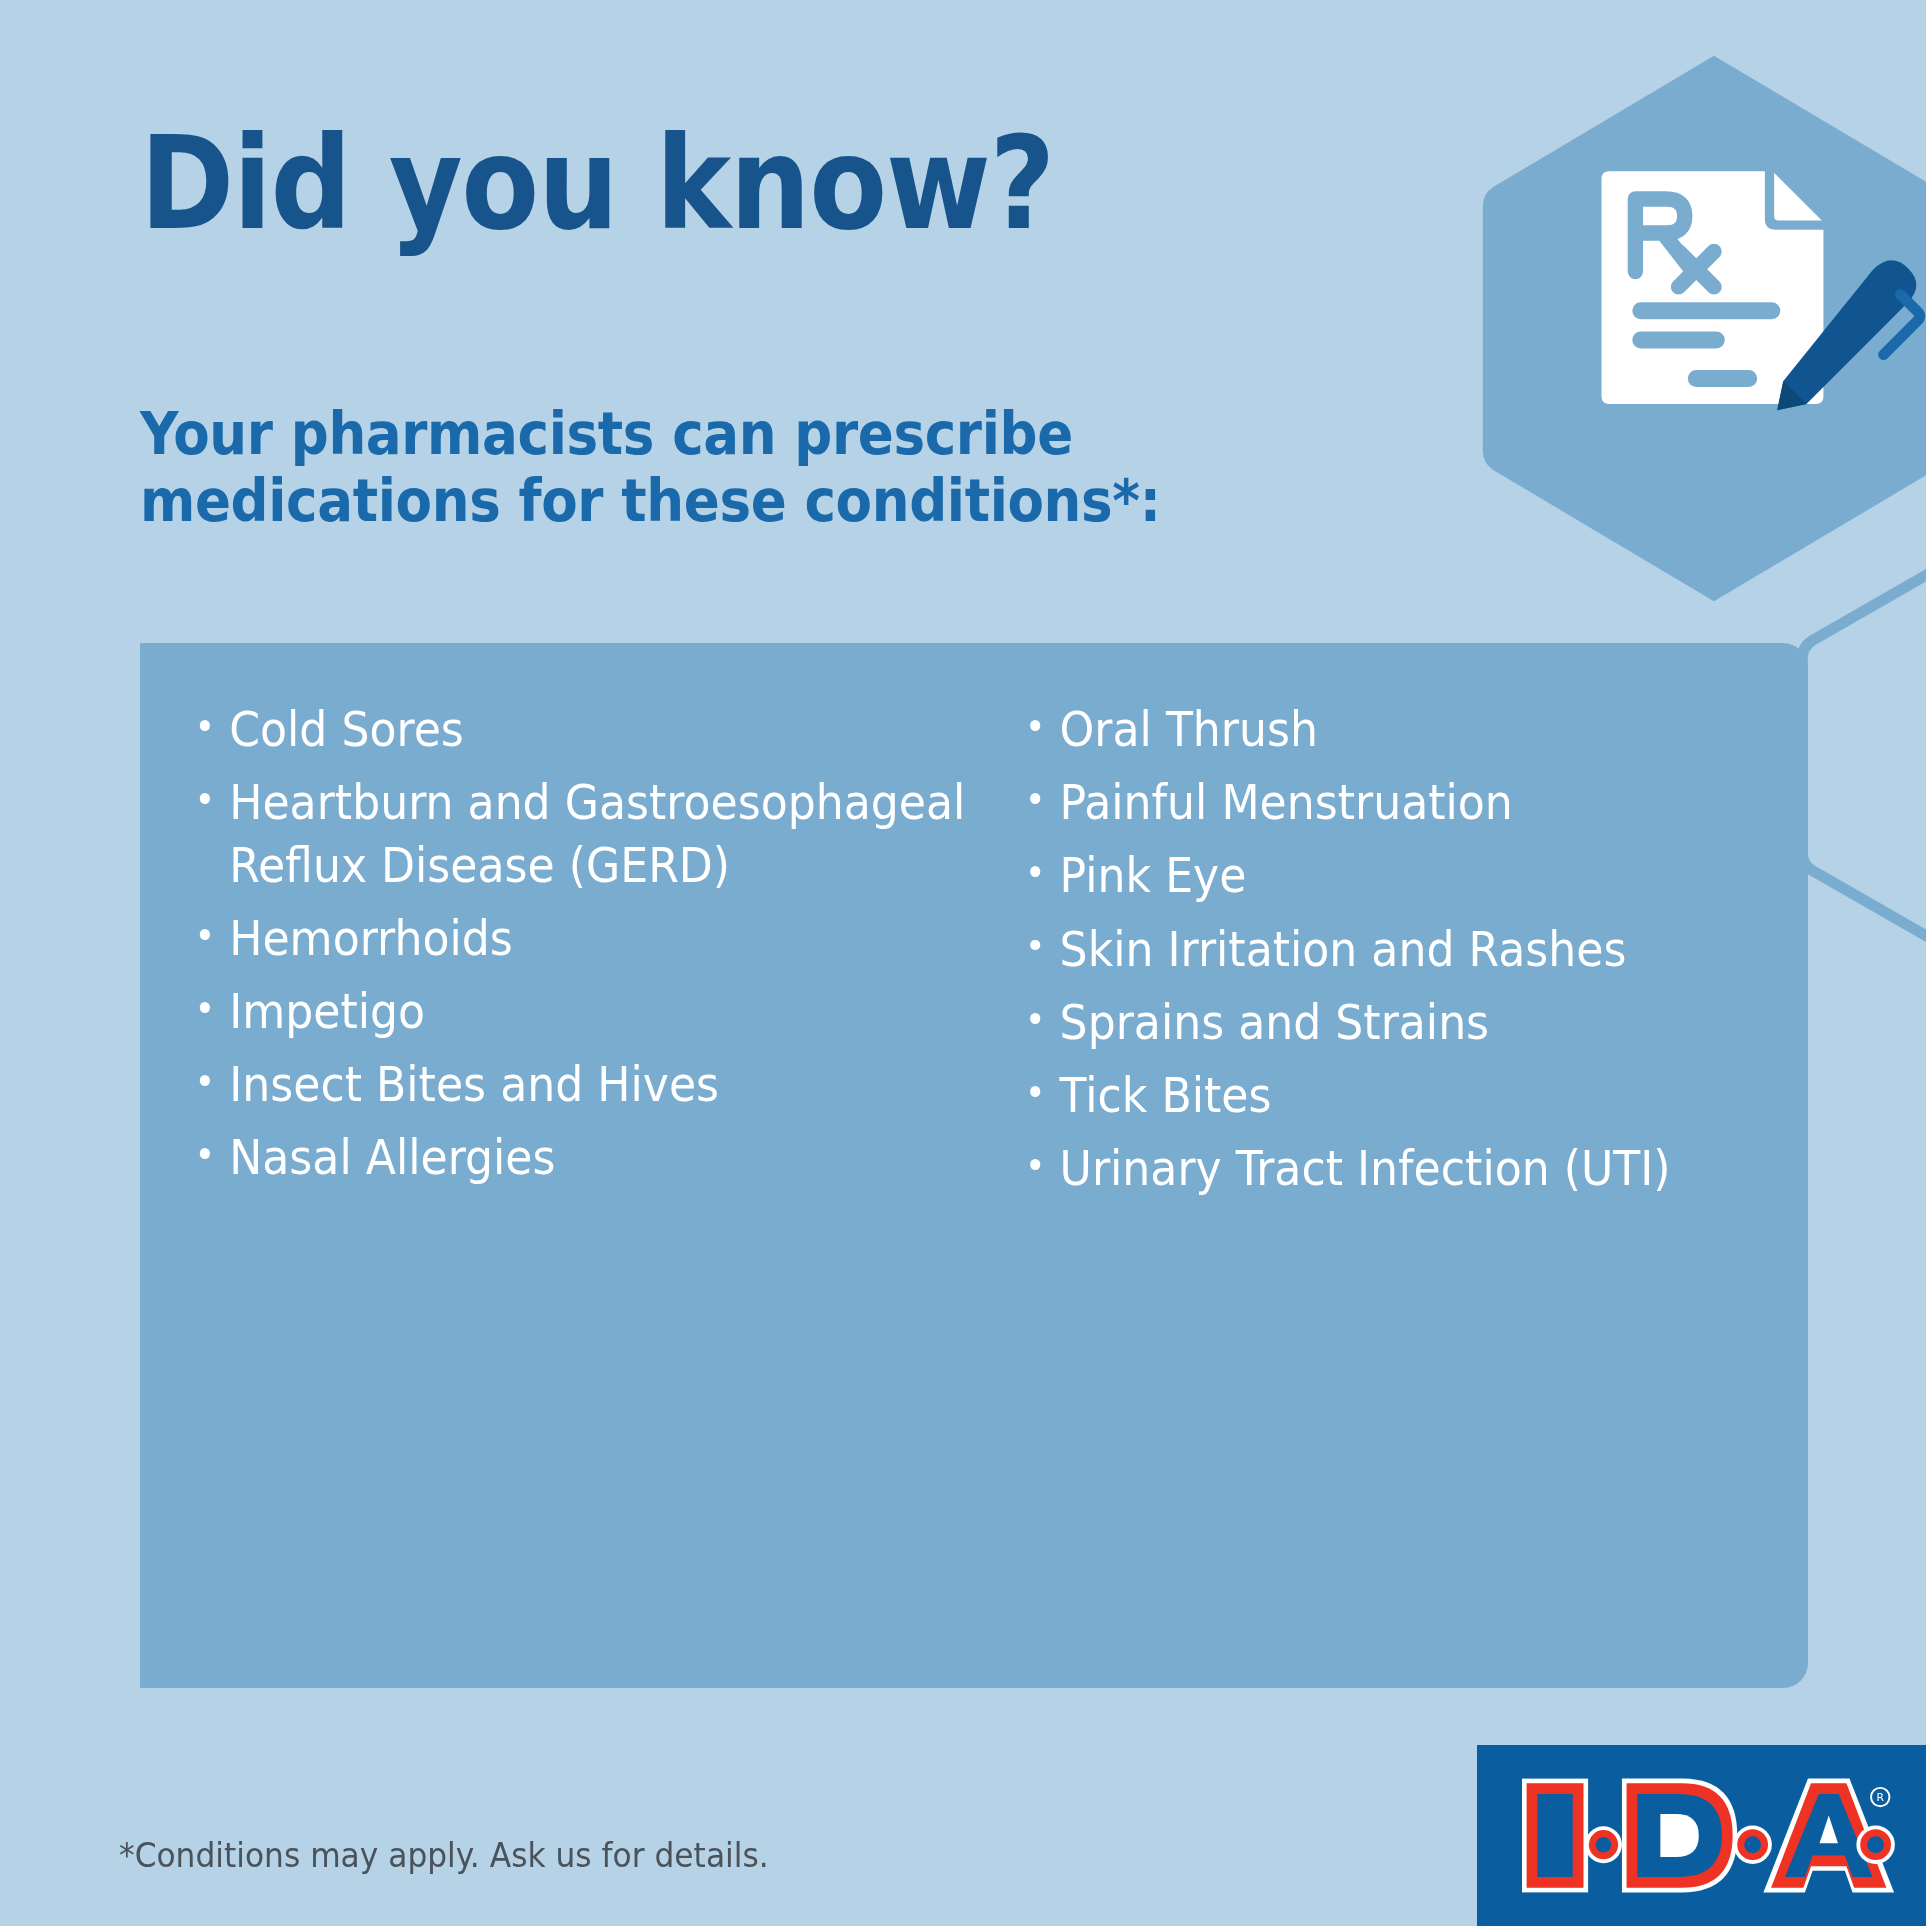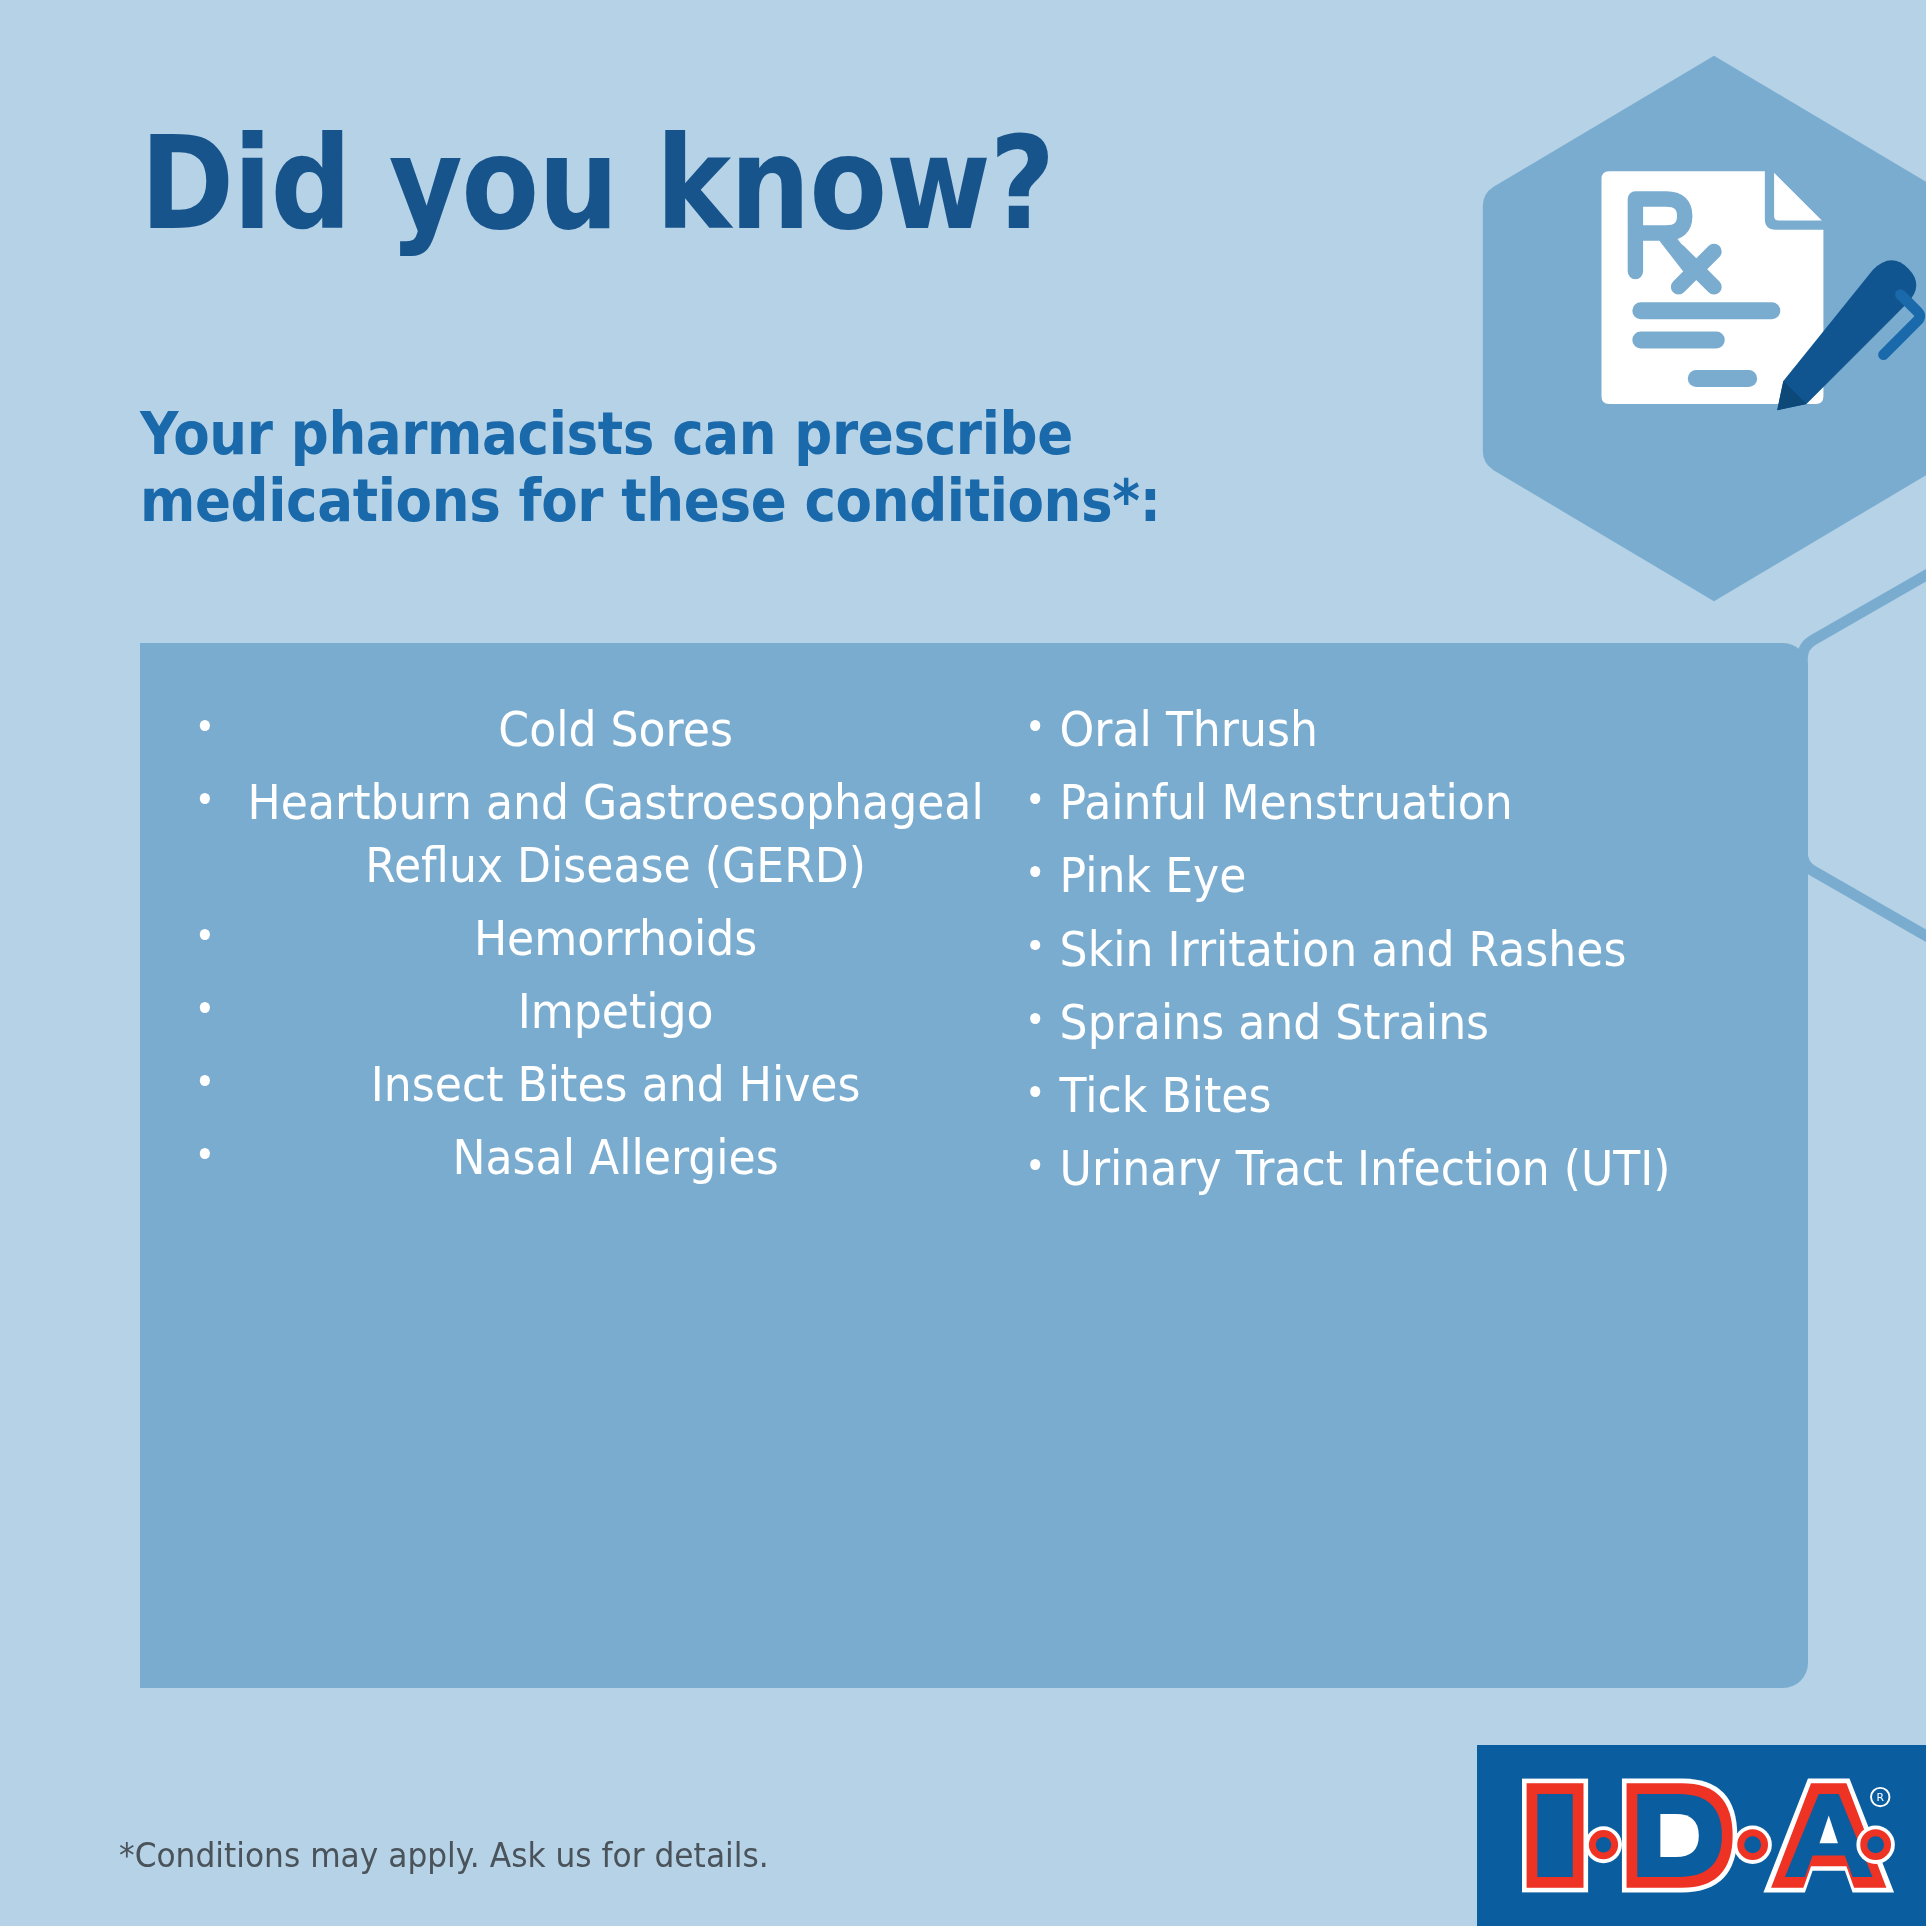--- a/index.html
+++ b/index.html
@@ -69,21 +69,21 @@
   }
   .subtitle-line { display: block; }
 
   
   .panel {
     position: absolute;
     top: 643px;
     height: 1045px;
     background: #7aacd0;
   }
-  .panel-left  { left: 129px;  width: 968px; text-align: center; }
+  .panel-left  { left: 129px;  width: 968px; }
   .panel-right { left: 975px; width: 822px; border-radius: 25px; }
 
   .cond-list {
     list-style: none;
     margin: 0;
     padding: 0;
     font-family: "DejaVu Sans", sans-serif;
     font-size: 48px;
     line-height: 1.30;
     color: #ffffff;

